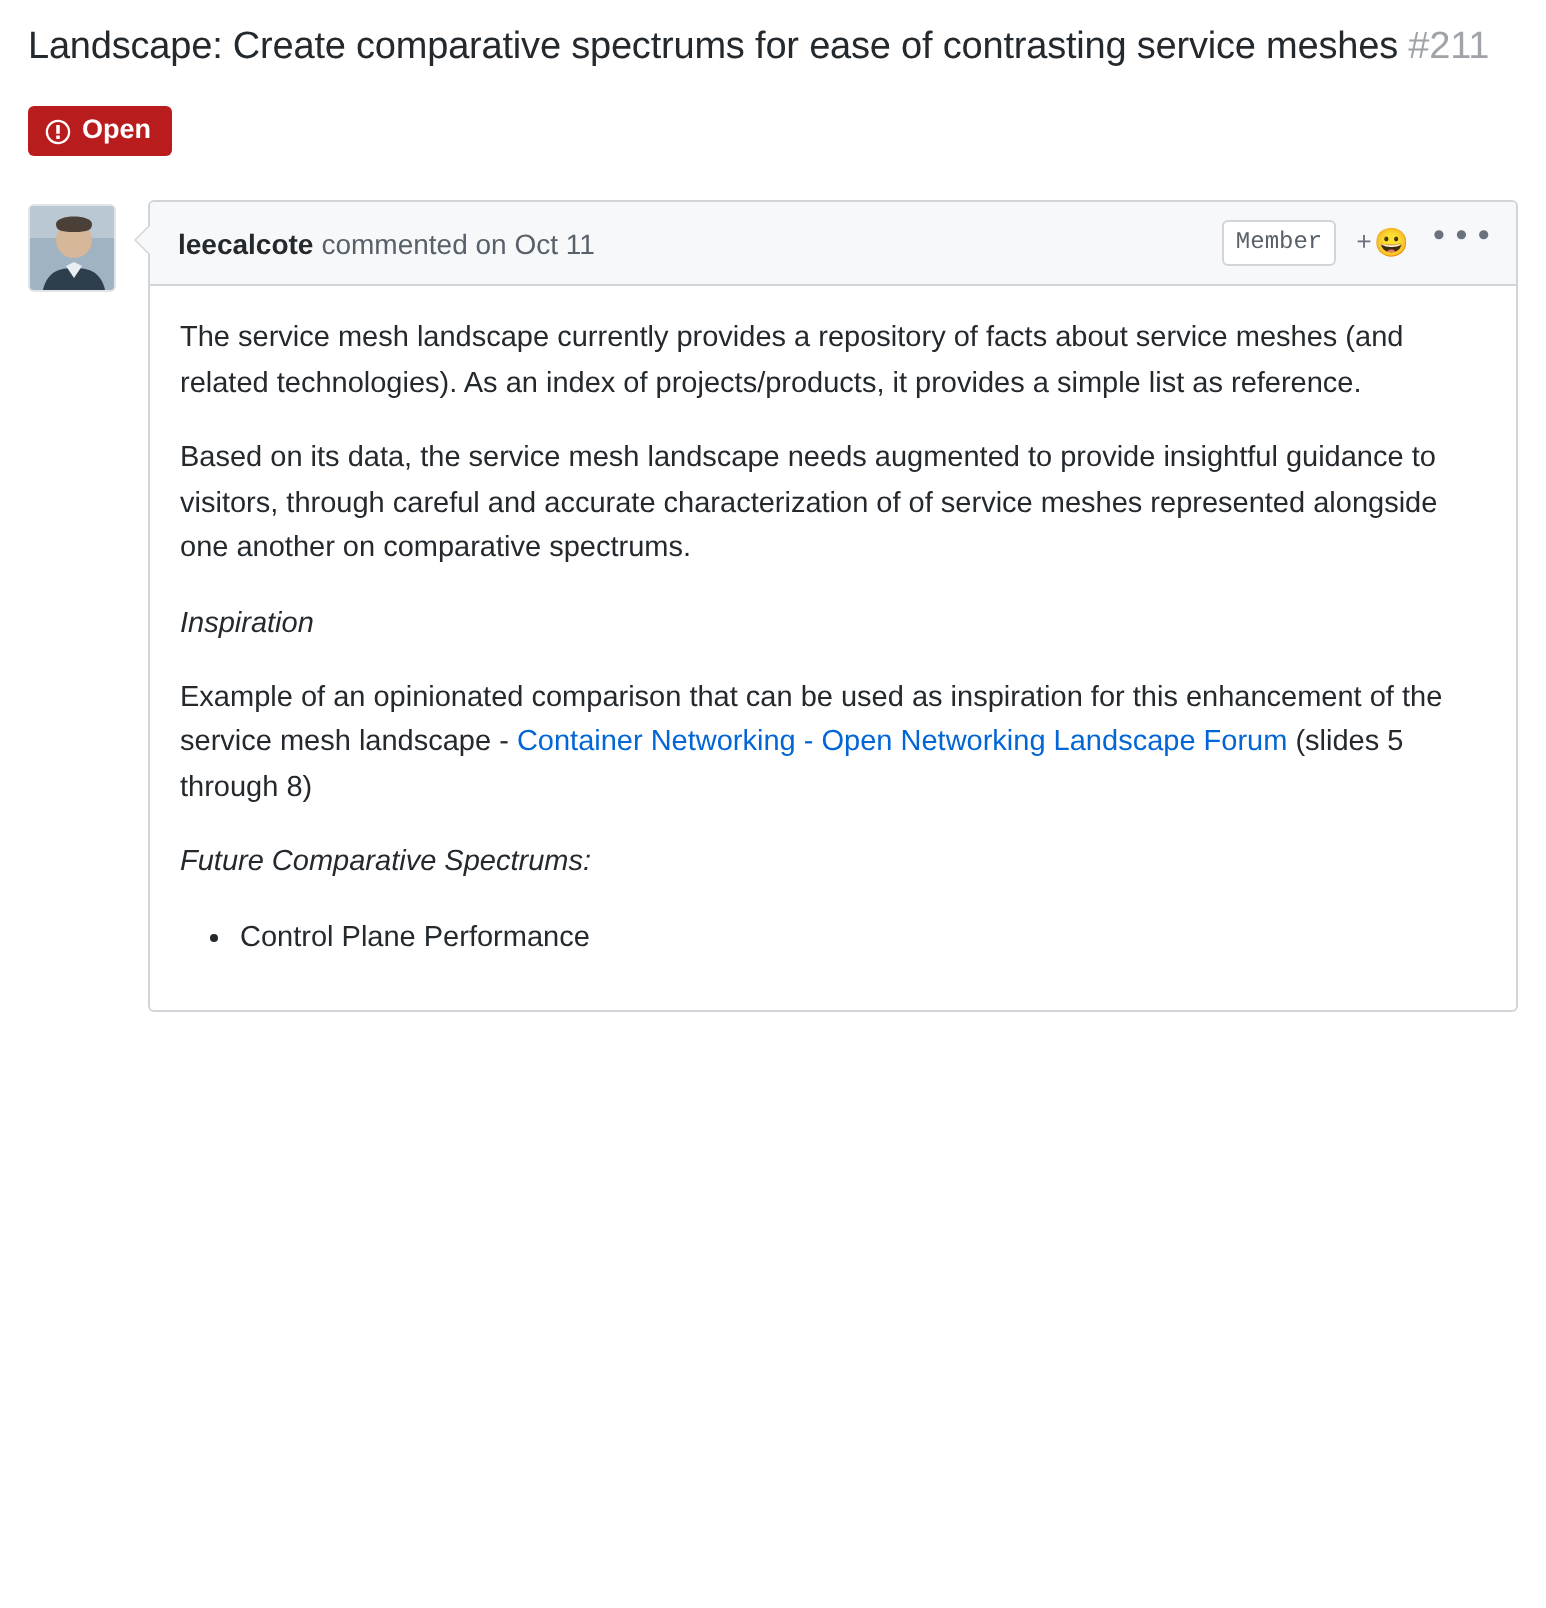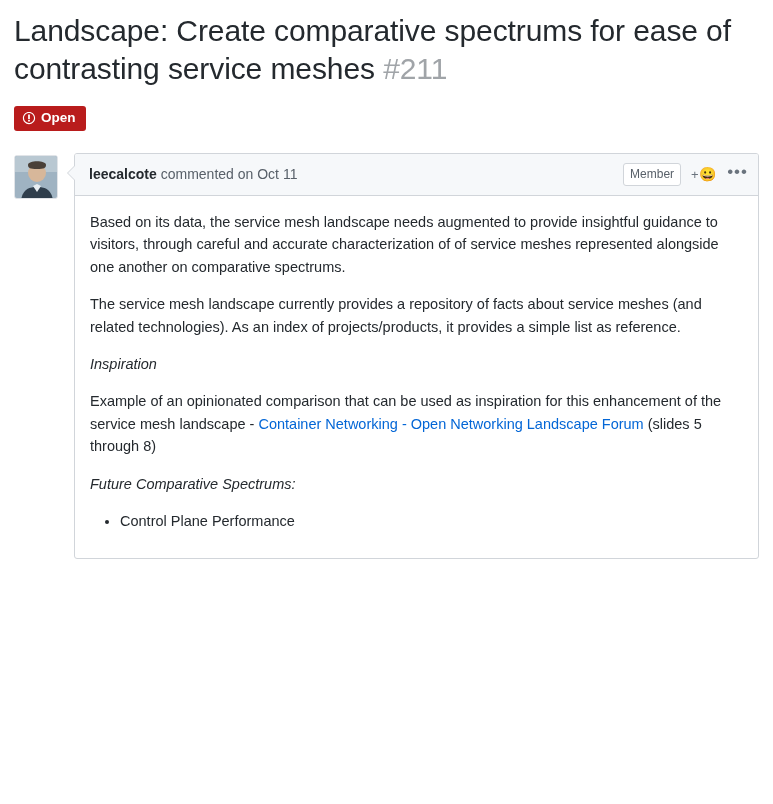--- a/index.html
+++ b/index.html
@@ -14,21 +14,21 @@
     width: 773px;
     height: 804px;
     overflow: hidden;
   }
   .page {
     padding: 8px 14px 0 14px;
   }
 
   
   .issue-title {
-    font-size: 30px;
+    font-size: 19px;
     font-weight: 400;
     line-height: 1.28;
     color: #24292e;
     margin: 4px 0 0 0;
     letter-spacing: -0.1px;
   }
   .issue-number {
     color: #a0a4a8;
     font-weight: 300;
   }
@@ -130,20 +130,21 @@
   .comment-when {
     font-size: 14px;
     color: #586069;
     margin-left: 4px;
   }
   .header-right {
     margin-left: auto;
     display: flex;
     align-items: center;
     gap: 10px;
+    font-family: Liberation Mono, monospace;
   }
   .member-badge {
     font-size: 12px;
     color: #586069;
     border: 1px solid #d1d5da;
     border-radius: 3px;
     padding: 2px 6px;
     background: #fff;
     line-height: 1.4;
   }
@@ -234,22 +235,22 @@
           <span class="reaction-btn">
             <span class="plus">+</span>
             <span>😀</span>
           </span>
           <span class="kebab">•••</span>
         </span>
       </div>
 
       <div class="comment-body">
 
+        <p>The service mesh landscape currently provides a repository of facts about service meshes (and related technologies). As an index of projects/products, it provides a simple list as reference.</p>
         <p>Based on its data, the service mesh landscape needs augmented to provide insightful guidance to visitors, through careful and accurate characterization of of service meshes represented alongside one another on comparative spectrums.</p>
-        <p>The service mesh landscape currently provides a repository of facts about service meshes (and related technologies). As an index of projects/products, it provides a simple list as reference.</p>
 
 
 
         <p class="tight-after">
           <em>Inspiration</em>
         </p>
         <p>
           <span>Example of an opinionated comparison that can be used as inspiration for this enhancement of the service mesh landscape - </span><a href="#">Container Networking - Open Networking Landscape Forum</a><span> (slides 5 through 8)</span>
         </p>
 

